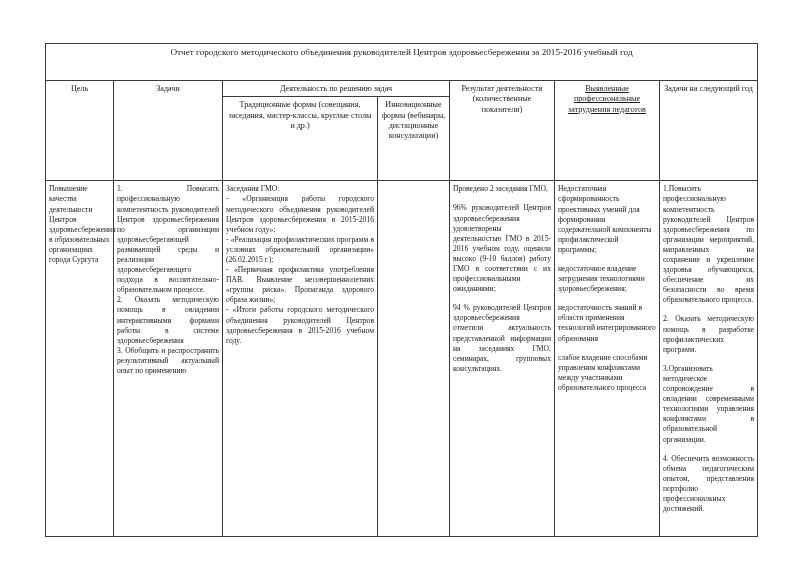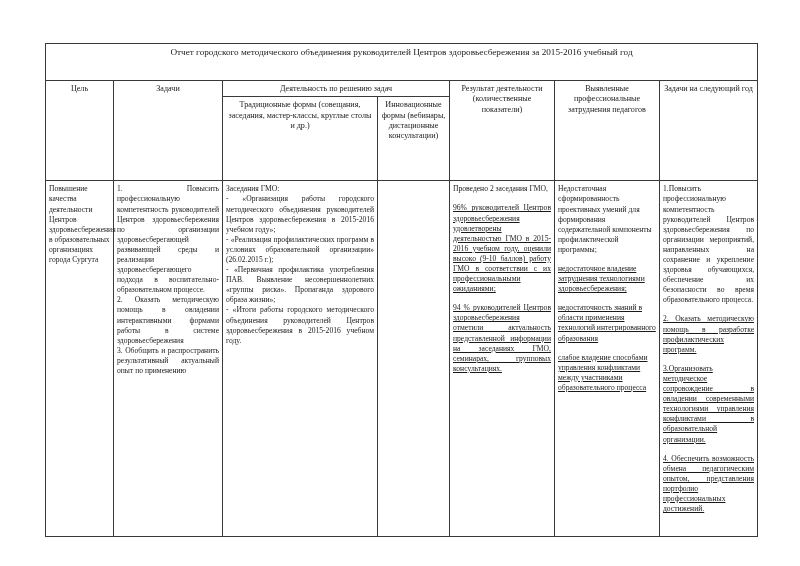--- a/index.html
+++ b/index.html
@@ -64,21 +64,20 @@
     margin-left: 18px;
   }
   .body-cell.left {
     text-align: left;
   }
   .body-cell p {
     margin: 0 0 0 0;
   }
   .body-cell p.gap {
     margin-top: 9px;
-    text-decoration: underline;
   }
   
 </style>
 </head>
 <body>
 
 <div class="page">
   <table class="doc-table">
     <colgroup>
       <col style="width:68px">
@@ -91,21 +90,21 @@
     </colgroup>
     <tbody>
       <tr>
         <td class="title-cell" colspan="7">Отчет городского методического объединения руководителей Центров здоровьесбережения за 2015-2016 учебный год</td>
       </tr>
       <tr>
         <td class="hdr" rowspan="2" style="vertical-align:top;margin-top:37px;">Цель</td>
         <td class="hdr" rowspan="2" style="vertical-align:top;margin-top:33px;">Задачи</td>
         <td class="hdr" colspan="2">Деятельность по решению задач</td>
         <td class="hdr" rowspan="2" style="vertical-align:top;text-align:center;">Результат деятельности (количественные показатели)</td>
-        <td class="hdr" rowspan="2" style="vertical-align:top;">Выявленные профессиональные затруднения педагогов</td>
+        <td class="hdr" rowspan="2" style="vertical-align:top;text-decoration:underline;">Выявленные профессиональные затруднения педагогов</td>
         <td class="hdr" rowspan="2" style="vertical-align:top;">Задачи на следующий год</td>
       </tr>
       <tr>
         <td class="hdr hdr-top" style="height:78px;">Традиционные формы (совещания, заседания, мастер-классы, круглые столы и др.)</td>
         <td class="hdr hdr-top">Инновационные формы (вебинары, дистационные консультации)</td>
       </tr>
       <tr>
         <td class="body-cell left" style="height:350px;">Повышение качества деятельности Центров здоровьесбережения в образовательных организациях города Сургута</td>
         <td class="body-cell">
             <p>1. Повысить профессиональную компетентность руководителей Центров здоровьесбережения по организации здоровьесберегающей развивающей среды и реализации здоровьесберегающего подхода в воспитательно-образовательном процессе.</p>

